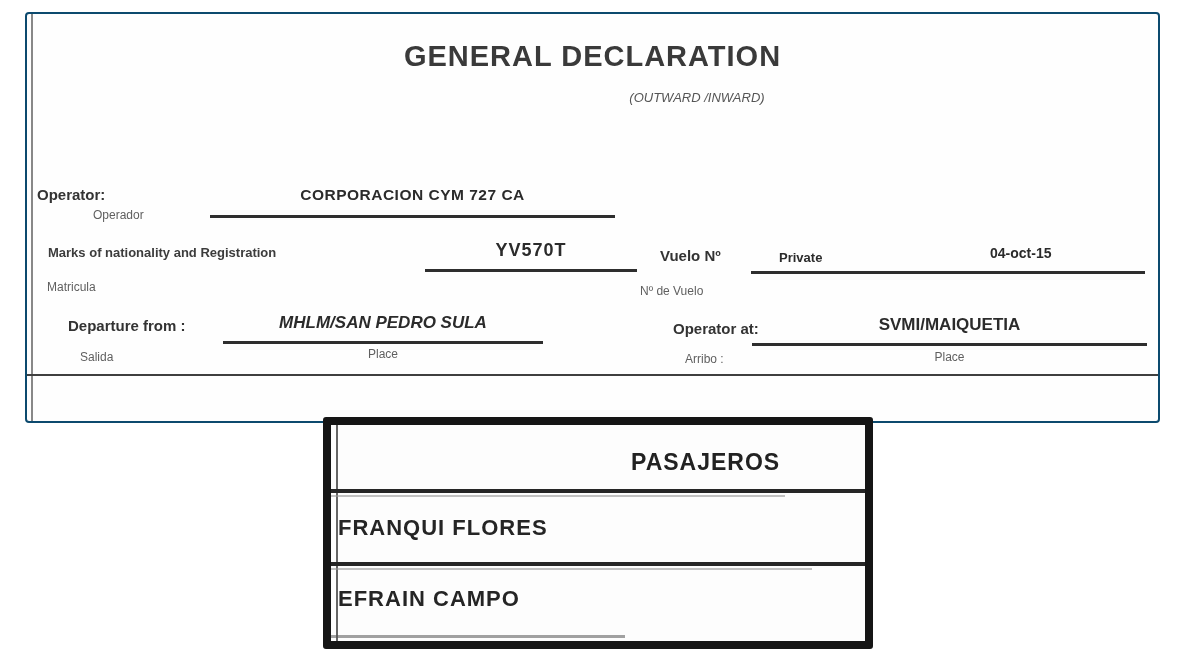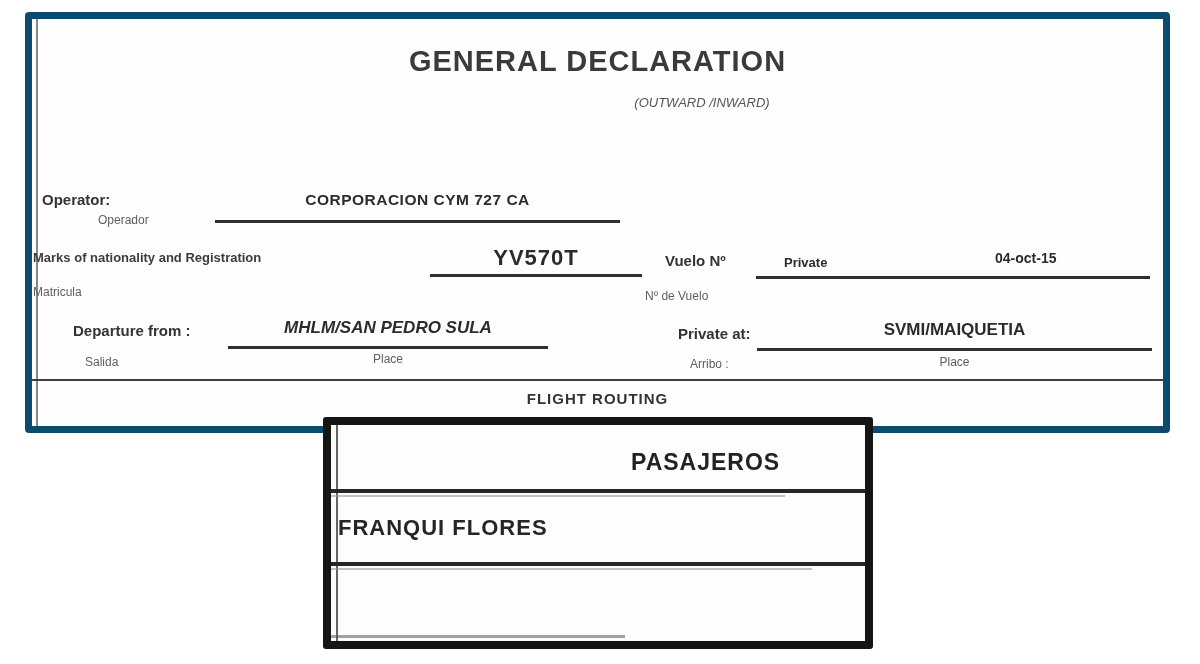--- a/index.html
+++ b/index.html
@@ -4,21 +4,21 @@
 <style>
   html,body{margin:0;padding:0;background:#ffffff;}
   .page{
     position:relative;width:1200px;height:664px;background:#ffffff;overflow:hidden;
     font-family:"Liberation Sans",sans-serif;color:#2f2f2f;
   }
   .scan{filter:blur(0.35px);}
   
   .doc-box{
     position:absolute;left:25px;top:12px;width:1131px;height:407px;
-    border:7px solid #0c4a6e;border-radius:4px;background:#fefefe;
+    border:2px solid #0c4a6e;border-radius:4px;background:#fefefe;
   }
   .doc-inner-line{position:absolute;left:4px;top:0;bottom:0;width:2px;background:#6a6a6a;opacity:.8;}
   .abs{position:absolute;}
   .title{
     left:0;right:0;top:26px;text-align:center;
     font-size:29px;font-weight:bold;letter-spacing:1px;color:#3a3a3a;
   }
   .subtitle{
     left:555px;top:76px;width:230px;text-align:center;
     font-size:13px;font-style:italic;color:#555;
@@ -65,54 +65,54 @@
 
     <div class="abs title">GENERAL DECLARATION</div>
     <div class="abs subtitle">(OUTWARD /INWARD)</div>
 
     <div class="abs lbl" style="left:10px;top:172px;">Operator:</div>
     <div class="abs sub" style="left:66px;top:194px;">Operador</div>
     <div class="abs field-line" style="left:183px;top:172px;width:405px;height:29px;">
       <span class="field-value" style="font-size:15.5px;letter-spacing:.5px;">CORPORACION CYM 727 CA</span>
     </div>
 
-    <div class="abs lbl-sm" style="left:1px;top:231px;">Marks of nationality and Registration</div>
-    <div class="abs sub" style="left:1px;top:266px;">Matricula</div>
+    <div class="abs lbl-sm" style="left:1px;top:231px;padding-left:20px;">Marks of nationality and Registration</div>
+    <div class="abs sub" style="left:1px;top:266px;padding-left:19px;">Matricula</div>
     <div class="abs field-line" style="left:398px;top:226px;width:212px;height:29px;">
-      <span class="field-value" style="font-size:22px;letter-spacing:1px;text-align:center;">YV570T</span>
+      <span class="field-value" style="font-size:18px;letter-spacing:1px;text-align:center;">YV570T</span>
     </div>
 
     <div class="abs lbl" style="left:633px;top:233px;">Vuelo Nº</div>
     <div class="abs sub" style="left:613px;top:270px;">Nº de Vuelo</div>
     <div class="abs field-line" style="left:724px;top:228px;width:394px;height:29px;"></div>
     <div class="abs field-value" style="left:752px;top:236px;font-size:13px;text-align:right;">Private</div>
     <div class="abs field-value" style="left:963px;top:231px;font-size:14px;">04-oct-15</div>
 
     <div class="abs lbl" style="left:41px;top:303px;">Departure from :</div>
     <div class="abs sub" style="left:53px;top:336px;">Salida</div>
     <div class="abs field-line" style="left:196px;top:299px;width:320px;height:28px;">
       <span class="field-value" style="font-size:17px;font-style:italic;">MHLM/SAN PEDRO SULA</span>
     </div>
     <div class="abs sub" style="left:196px;top:333px;width:320px;text-align:center;">Place</div>
 
-    <div class="abs lbl" style="left:646px;top:306px;">Private at:</div>
+    <div class="abs lbl" style="left:646px;top:306px;">Operator at:</div>
     <div class="abs sub" style="left:658px;top:338px;">Arribo :</div>
     <div class="abs field-line" style="left:725px;top:301px;width:395px;height:28px;">
       <span class="field-value" style="font-size:17px;">SVMI/MAIQUETIA</span>
     </div>
     <div class="abs sub" style="left:725px;top:336px;width:395px;text-align:center;">Place</div>
 
     <div class="abs divider"></div>
-    <div class="abs routing">FLIGHT ROUTING</div>
   </div>
 
   <div class="pax-box scan">
     <div class="pax-inner-line"></div>
     <div class="pax-header">PASAJEROS</div>
     <div class="pax-div1"></div>
     <div class="pax-div1b"></div>
     <div class="pax-name pax-row1">FRANQUI FLORES</div>
     <div class="pax-div2"></div>
     <div class="pax-div2b"></div>
+    <div class="pax-name pax-row2">EFRAIN CAMPO</div>
     <div class="pax-bottom-smear"></div>
   </div>
 
 </div>
 
 </body></html>

